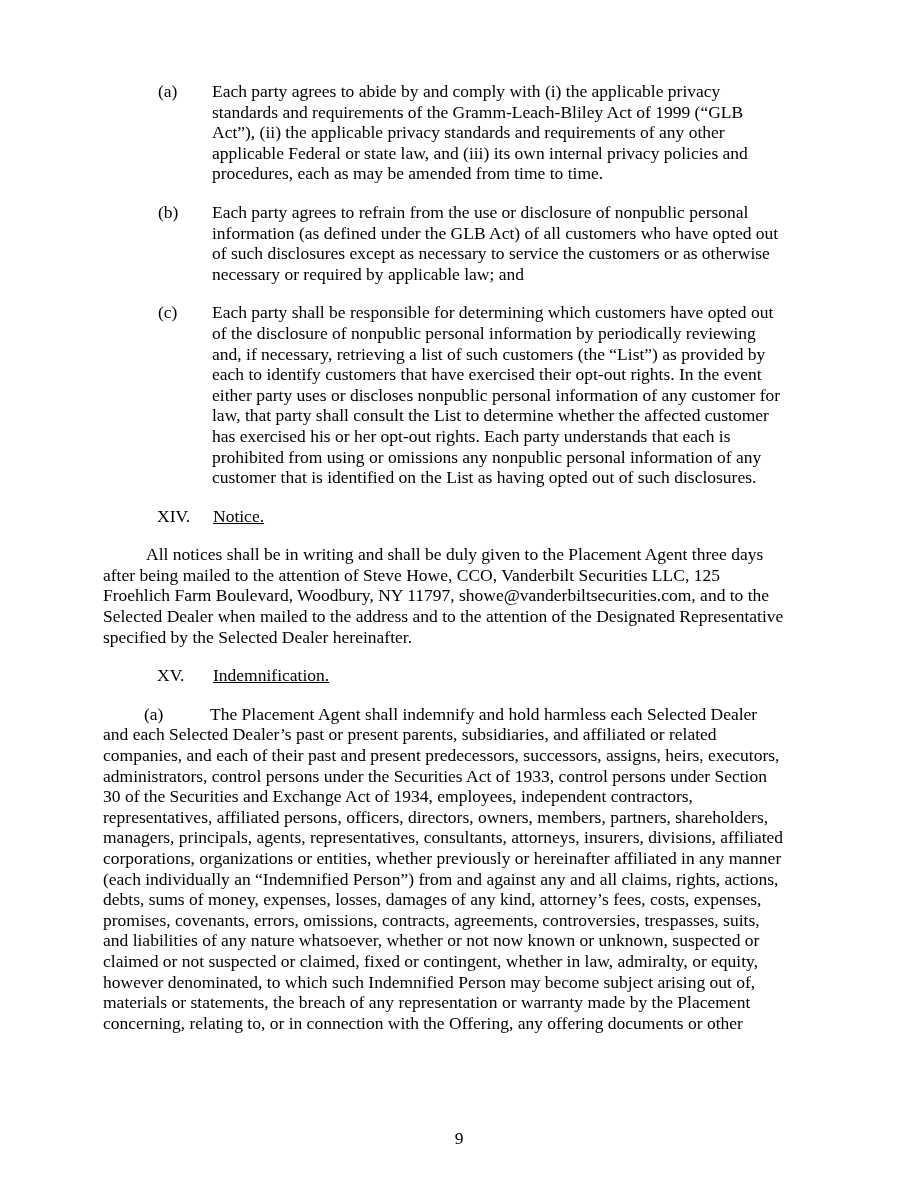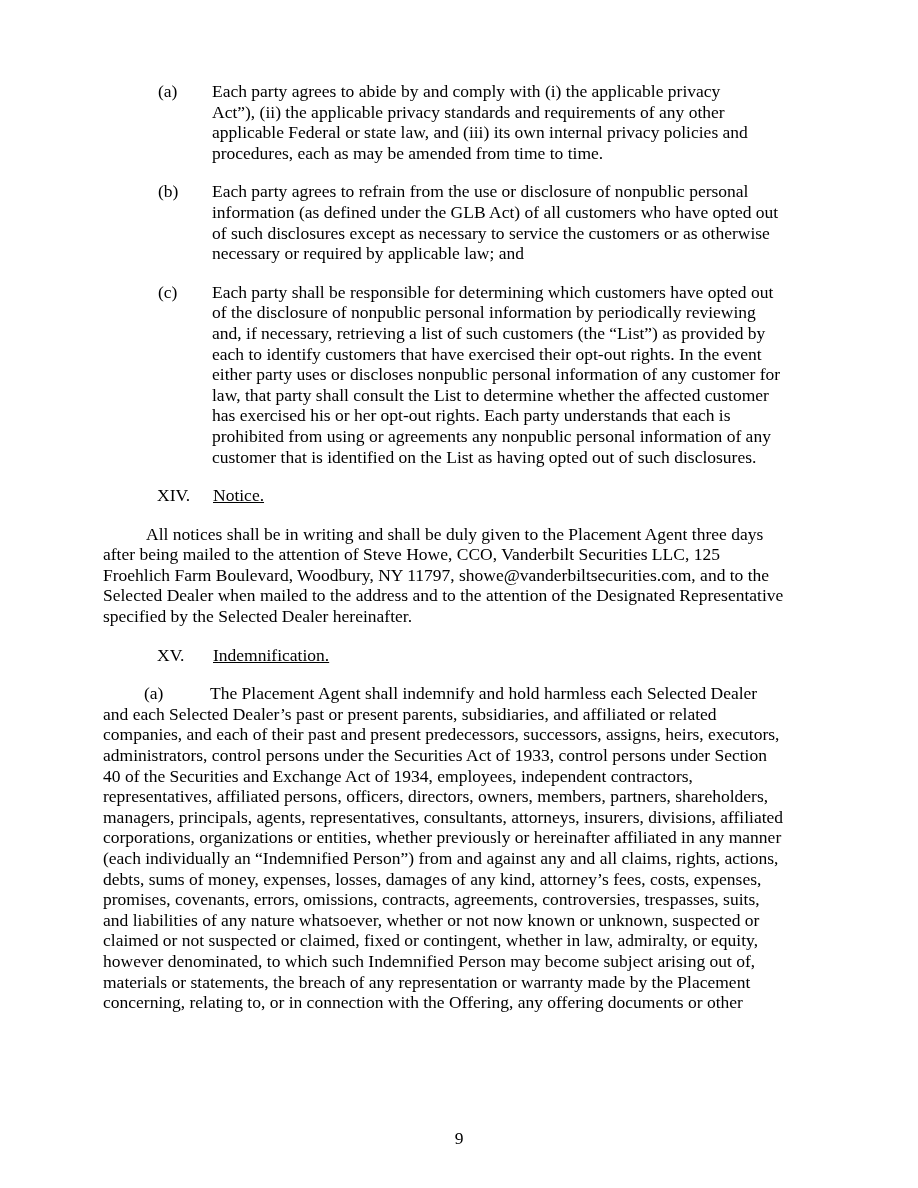--- a/index.html
+++ b/index.html
@@ -51,20 +51,21 @@
 </style>
 </head>
 <body>
 
 <div class="page">
   <div class="content">
       <div class="block list-item">
         <span class="li-label">(a)</span>
         <div class="li-lines">
           <div class="line">Each party agrees to abide by and comply with (i) the applicable privacy</div>
+          <div class="line">standards and requirements of the Gramm-Leach-Bliley Act of 1999 (“GLB</div>
           <div class="line">Act”), (ii) the applicable privacy standards and requirements of any other</div>
           <div class="line">applicable Federal or state law, and (iii) its own internal privacy policies and</div>
           <div class="line">procedures, each as may be amended from time to time.</div>
         </div>
       </div>
       <div class="block list-item">
         <span class="li-label">(b)</span>
         <div class="li-lines">
           <div class="line">Each party agrees to refrain from the use or disclosure of nonpublic personal</div>
           <div class="line">information (as defined under the GLB Act) of all customers who have opted out</div>
@@ -75,39 +76,39 @@
       <div class="block list-item">
         <span class="li-label">(c)</span>
         <div class="li-lines">
           <div class="line">Each party shall be responsible for determining which customers have opted out</div>
           <div class="line">of the disclosure of nonpublic personal information by periodically reviewing</div>
           <div class="line">and, if necessary, retrieving a list of such customers (the “List”) as provided by</div>
           <div class="line">each to identify customers that have exercised their opt-out rights. In the event</div>
           <div class="line">either party uses or discloses nonpublic personal information of any customer for</div>
           <div class="line">law, that party shall consult the List to determine whether the affected customer</div>
           <div class="line">has exercised his or her opt-out rights. Each party understands that each is</div>
-          <div class="line">prohibited from using or agreements any nonpublic personal information of any</div>
+          <div class="line">prohibited from using or omissions any nonpublic personal information of any</div>
           <div class="line">customer that is identified on the List as having opted out of such disclosures.</div>
         </div>
       </div>
       <div class="block heading"><span class="h-num">XIV.</span><span class="h-title">Notice.</span></div>
       <div class="block paragraph">
         <div class="line first">All notices shall be in writing and shall be duly given to the Placement Agent three days</div>
         <div class="line">after being mailed to the attention of Steve Howe, CCO, Vanderbilt Securities LLC, 125</div>
         <div class="line">Froehlich Farm Boulevard, Woodbury, NY 11797, showe@vanderbiltsecurities.com, and to the</div>
         <div class="line">Selected Dealer when mailed to the address and to the attention of the Designated Representative</div>
         <div class="line">specified by the Selected Dealer hereinafter.</div>
       </div>
       <div class="block heading"><span class="h-num">XV.</span><span class="h-title">Indemnification.</span></div>
       <div class="block lpara">
         <div class="line"><span class="lp-label">(a)</span><span>The Placement Agent shall indemnify and hold harmless each Selected Dealer</span></div>
         <div class="line">and each Selected Dealer’s past or present parents, subsidiaries, and affiliated or related</div>
         <div class="line">companies, and each of their past and present predecessors, successors, assigns, heirs, executors,</div>
         <div class="line">administrators, control persons under the Securities Act of 1933, control persons under Section</div>
-        <div class="line">40 of the Securities and Exchange Act of 1934, employees, independent contractors,</div>
+        <div class="line">30 of the Securities and Exchange Act of 1934, employees, independent contractors,</div>
         <div class="line">representatives, affiliated persons, officers, directors, owners, members, partners, shareholders,</div>
         <div class="line">managers, principals, agents, representatives, consultants, attorneys, insurers, divisions, affiliated</div>
         <div class="line">corporations, organizations or entities, whether previously or hereinafter affiliated in any manner</div>
         <div class="line">(each individually an “Indemnified Person”) from and against any and all claims, rights, actions,</div>
         <div class="line">debts, sums of money, expenses, losses, damages of any kind, attorney’s fees, costs, expenses,</div>
         <div class="line">promises, covenants, errors, omissions, contracts, agreements, controversies, trespasses, suits,</div>
         <div class="line">and liabilities of any nature whatsoever, whether or not now known or unknown, suspected or</div>
         <div class="line">claimed or not suspected or claimed, fixed or contingent, whether in law, admiralty, or equity,</div>
         <div class="line">however denominated, to which such Indemnified Person may become subject arising out of,</div>
         <div class="line">materials or statements, the breach of any representation or warranty made by the Placement</div>

